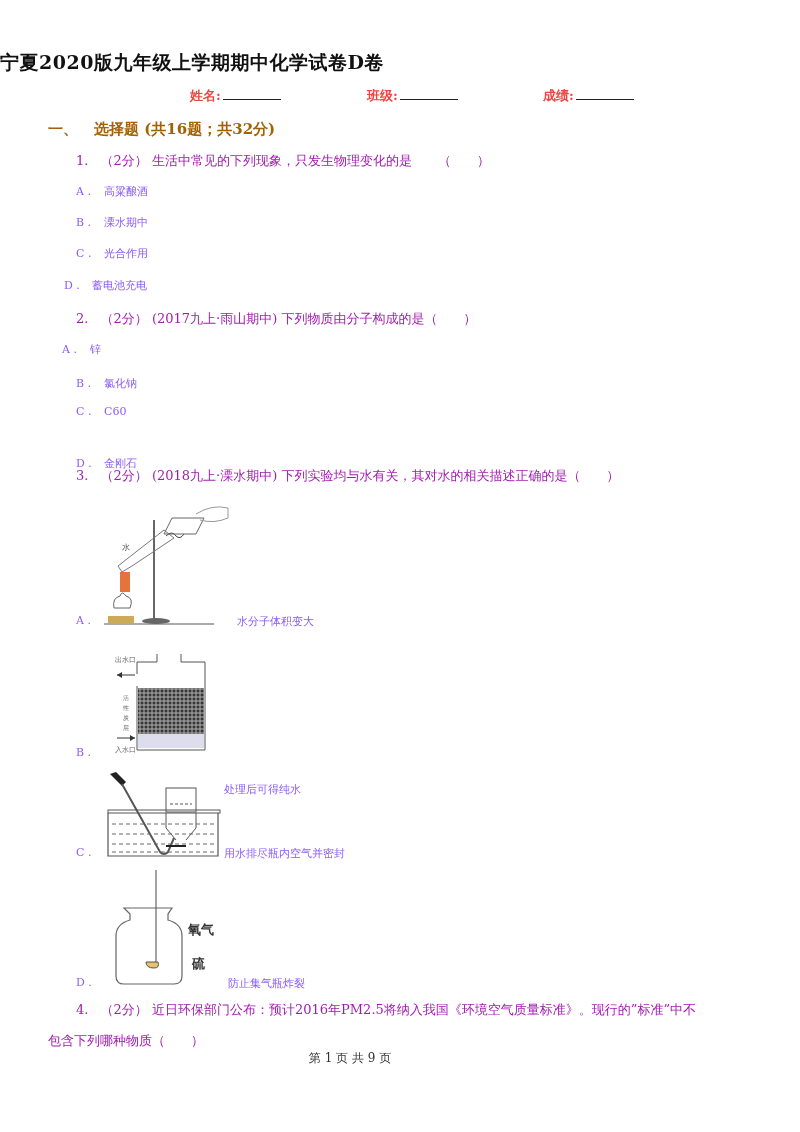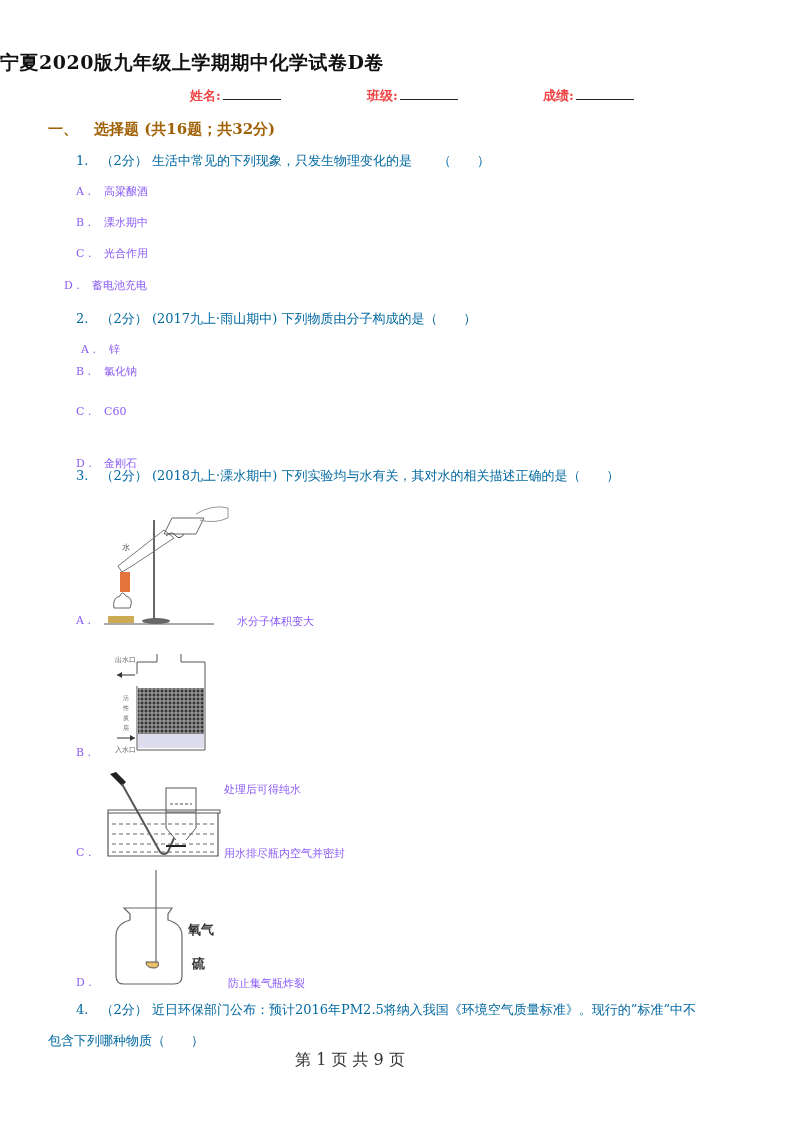--- a/index.html
+++ b/index.html
@@ -4,25 +4,25 @@
 <style>
   html, body { margin:0; padding:0; background:#ffffff; }
   body { width:800px; height:1132px; position:relative; overflow:hidden;
          font-family:"DejaVu Serif","Liberation Serif",serif; color:#222; }
   .abs { position:absolute; white-space:nowrap; }
   .title { top:50px; left:0; width:660px; font-size:19px; font-weight:bold; color:#111; letter-spacing:0.5px; }
   .field { top:87px; font-size:13px; font-weight:bold; color:#ef4444; }
   .field .blank { display:inline-block; width:58px; border-bottom:1px solid #222; height:12px; vertical-align:baseline; margin-left:2px; }
   .section { top:120px; left:48px; font-size:15px; font-weight:bold; color:#a16207; }
   .section .num { margin-right:16px; }
-  .q { font-size:13px; color:#0369a1; }
+  .q { font-size:13px; color:#a21caf; }
   .opt { font-size:11px; color:#8b5cf6; }
   .opt .letter { display:inline-block; width:28px; }
   .figure { position:absolute; }
-  .footer { top:1050px; left:0; width:700px; text-align:center; font-size:16px; color:#333; }
+  .footer { top:1050px; left:0; width:700px; text-align:center; font-size:12px; color:#333; }
 </style>
 </head>
 <body>
 
 <div class="abs title">宁夏2020版九年级上学期期中化学试卷D卷</div>
 
 <div class="abs field" style="left:190px;">
   <span>姓名:</span><span class="blank"></span>
 </div>
 <div class="abs field" style="left:367px;">
@@ -45,22 +45,22 @@
 <div class="abs opt" style="top:215px; left:76px;"><span class="letter">B .</span><span>溧水期中</span></div>
 <div class="abs opt" style="top:246px; left:76px;"><span class="letter">C .</span><span>光合作用</span></div>
 <div class="abs opt" style="top:278px; left:64px;"><span class="letter">D .</span><span>蓄电池充电</span></div>
 
 <div class="abs q" style="top:310px; left:76px;">
   <span>2.</span>
   <span style="margin-left:8px;">（2分）</span>
   <span>(2017九上·雨山期中)</span>
   <span>下列物质由分子构成的是（　　）</span>
 </div>
-<div class="abs opt" style="top:342px; left:81px;"><span class="letter">A .</span><span>锌</span></div>
-<div class="abs opt" style="top:364px; left:76px;"><span class="letter">B .</span><span>氯化钠</span></div>
+<div class="abs opt" style="top:342px; left:62px;"><span class="letter">A .</span><span>锌</span></div>
+<div class="abs opt" style="top:376px; left:76px;"><span class="letter">B .</span><span>氯化钠</span></div>
 <div class="abs opt" style="top:405px; left:76px;"><span class="letter">C .</span><span>C60</span></div>
 <div class="abs opt" style="top:456px; left:76px;"><span class="letter">D .</span><span>金刚石</span></div>
 
 <div class="abs q" style="top:467px; left:76px;">
   <span>3.</span>
   <span style="margin-left:8px;">（2分）</span>
   <span>(2018九上·溧水期中)</span>
   <span>下列实验均与水有关，其对水的相关描述正确的是（　　）</span>
 </div>
 

